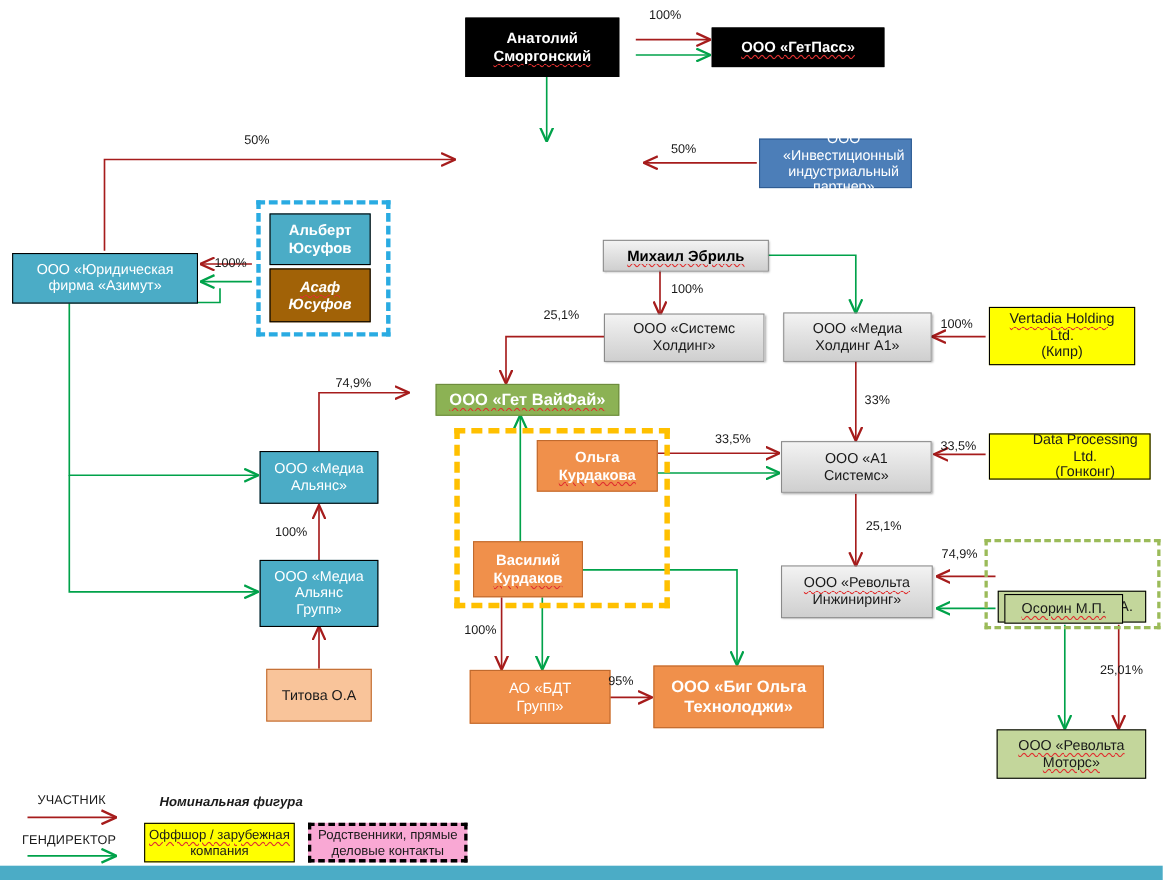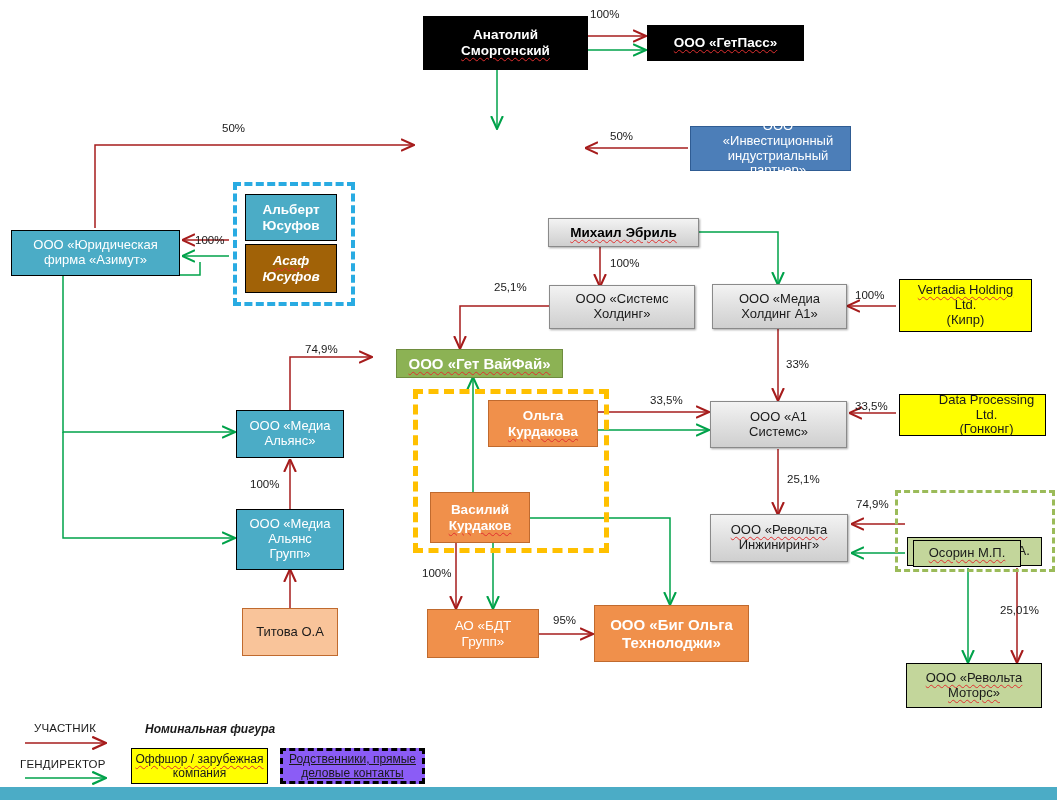--- a/index.html
+++ b/index.html
@@ -58,21 +58,21 @@
     text-underline-offset:2px;
   }
 
   
   .legend{position:absolute;left:0;top:710px;width:1057px;height:90px;z-index:6;}
   .legend-label{position:absolute;font-size:11.5px;color:#1a1a1a;letter-spacing:.2px;}
   .legend-title{position:absolute;font-size:12px;font-style:italic;font-weight:bold;color:#1a1a1a;}
   .legend-box{position:absolute;box-sizing:border-box;display:flex;align-items:center;
     text-align:center;font-size:12px;line-height:1.2;}
   .lb-yellow{background:#FFFF00;border:1px solid #000;color:#1a1a1a;}
-  .lb-dashed{background:#8b5cf6;border:3px dashed #000;color:#1a1a1a;text-decoration:underline;}
+  .lb-dashed{background:#f9a8d4;border:3px dashed #000;color:#1a1a1a;}
   .footer-bar{position:absolute;left:0;top:787px;width:1057px;height:13px;background:#4BACC6;}
 </style>
 </head>
 <body>
 
 <div id="canvas">
 
   <svg class="wires" viewBox="0 0 1057 800">
     <defs>
       <marker id="ar-red" markerWidth="9" markerHeight="9" refX="8" refY="4.5" orient="auto">
@@ -139,33 +139,33 @@
       <path d="M968,568 L968,662" stroke="#00A24A" marker-end="url(#ar-green)"></path>
 
       <path d="M1017,568 L1017,662" stroke="#A61C1C" marker-end="url(#ar-red)"></path>
     </g>
   </svg>
 
   <div class="dashed-group dg-blue" style="left:233px;top:182px;width:122px;height:124px;"></div>
   <div class="dashed-group dg-orange" style="left:413px;top:389px;width:196px;height:164px;"></div>
   <div class="dashed-group dg-olive" style="left:895px;top:490px;width:160px;height:82px;"></div>
 
-  <div class="node n-black" style="left:423px;top:16px;width:165px;height:54px;">
+  <div class="node n-black" style="left:423px;top:16px;width:140px;height:54px;">
     <span>
       <span>Анатолий</span>
       <span class="sq">Сморгонский</span>
     </span>
   </div>
 
   <div class="node n-black" style="left:647px;top:25px;width:157px;height:36px;">
     <span class="sq">ООО «ГетПасс»</span>
   </div>
 
 
-  <div class="node n-blue" style="left:690px;top:126px;width:161px;height:45px;padding-left:15px;">
+  <div class="node n-blue" style="left:690px;top:126px;width:139px;height:45px;padding-left:15px;">
     <span>
       <span>ООО «Инвестиционный</span>
       <span>индустриальный партнер»</span>
     </span>
   </div>
 
   <div class="node n-teal" style="left:11px;top:230px;width:169px;height:46px;">
     <span>
       <span>ООО «Юридическая</span>
       <span>фирма «Азимут»</span>
@@ -271,21 +271,21 @@
   </div>
 
   <div class="node n-olive" style="left:907px;top:509px;width:135px;height:29px;margin-top:28px;">
     <span>Пономаренко С.А.</span>
   </div>
 
   <div class="node n-olive" style="left:913px;top:540px;width:108px;height:27px;">
     <span class="sq">Осорин М.П.</span>
   </div>
 
-  <div class="node n-orange" style="left:427px;top:609px;width:112px;height:49px;">
+  <div class="node n-orange" style="left:427px;top:609px;width:128px;height:49px;">
     <span style="font-weight:normal;">
       <span>АО «БДТ</span>
       <span>Групп»</span>
     </span>
   </div>
 
   <div class="node n-orange" style="left:594px;top:605px;width:155px;height:57px;font-size:15px;">
     <span>
       <span>ООО «Биг Ольга</span>
       <span>Технолоджи»</span>

